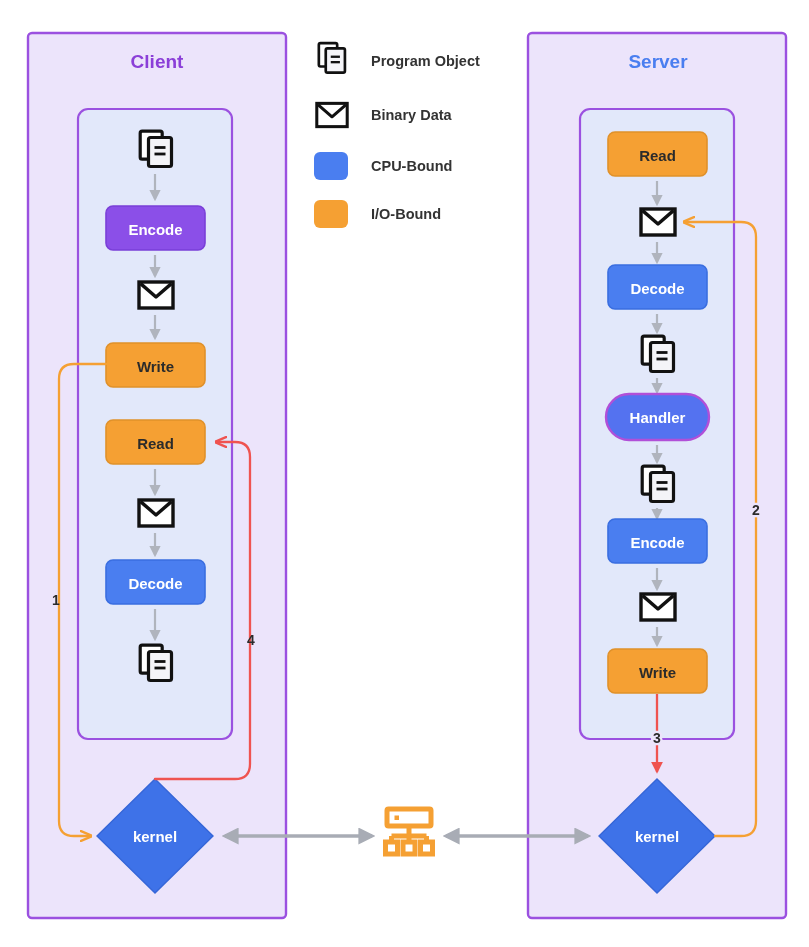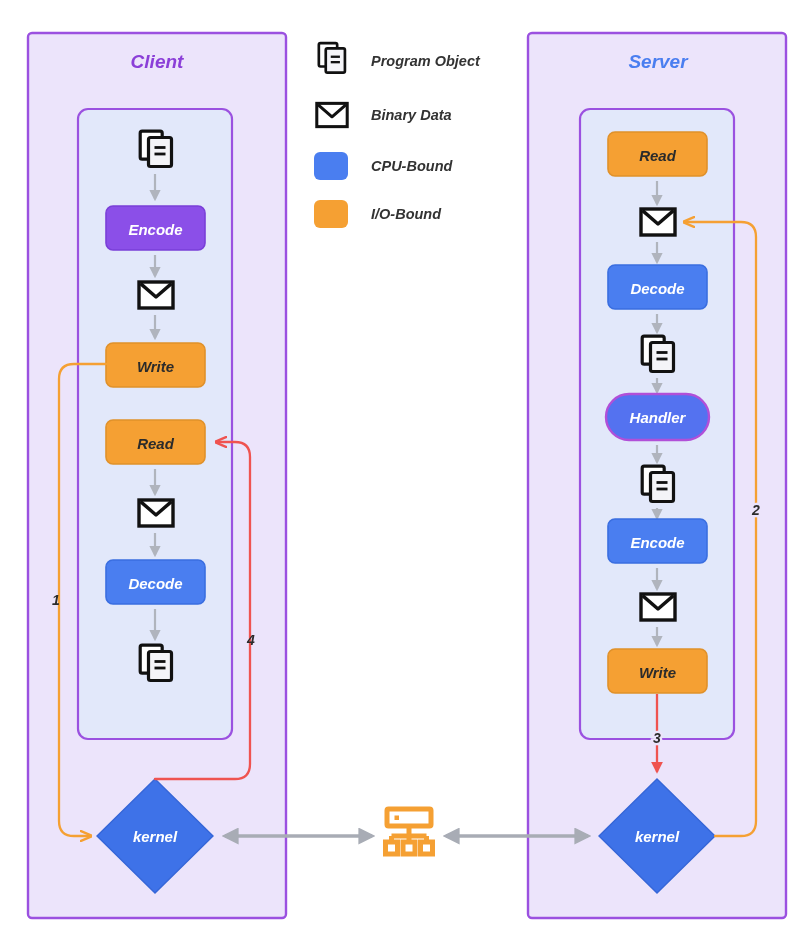--- a/index.html
+++ b/index.html
@@ -10,21 +10,20 @@
   body {
     width: 809px;
     height: 947px;
     font-family: "Liberation Sans", sans-serif;
     overflow: hidden;
   }
   #diagram-root {
     position: relative;
     width: 809px;
     height: 947px;
-    font-style: italic;
   }
   svg.diagram {
     display: block;
     width: 809px;
     height: 947px;
   }
   .panel-title {
     font-weight: bold;
     font-size: 19px;
   }

